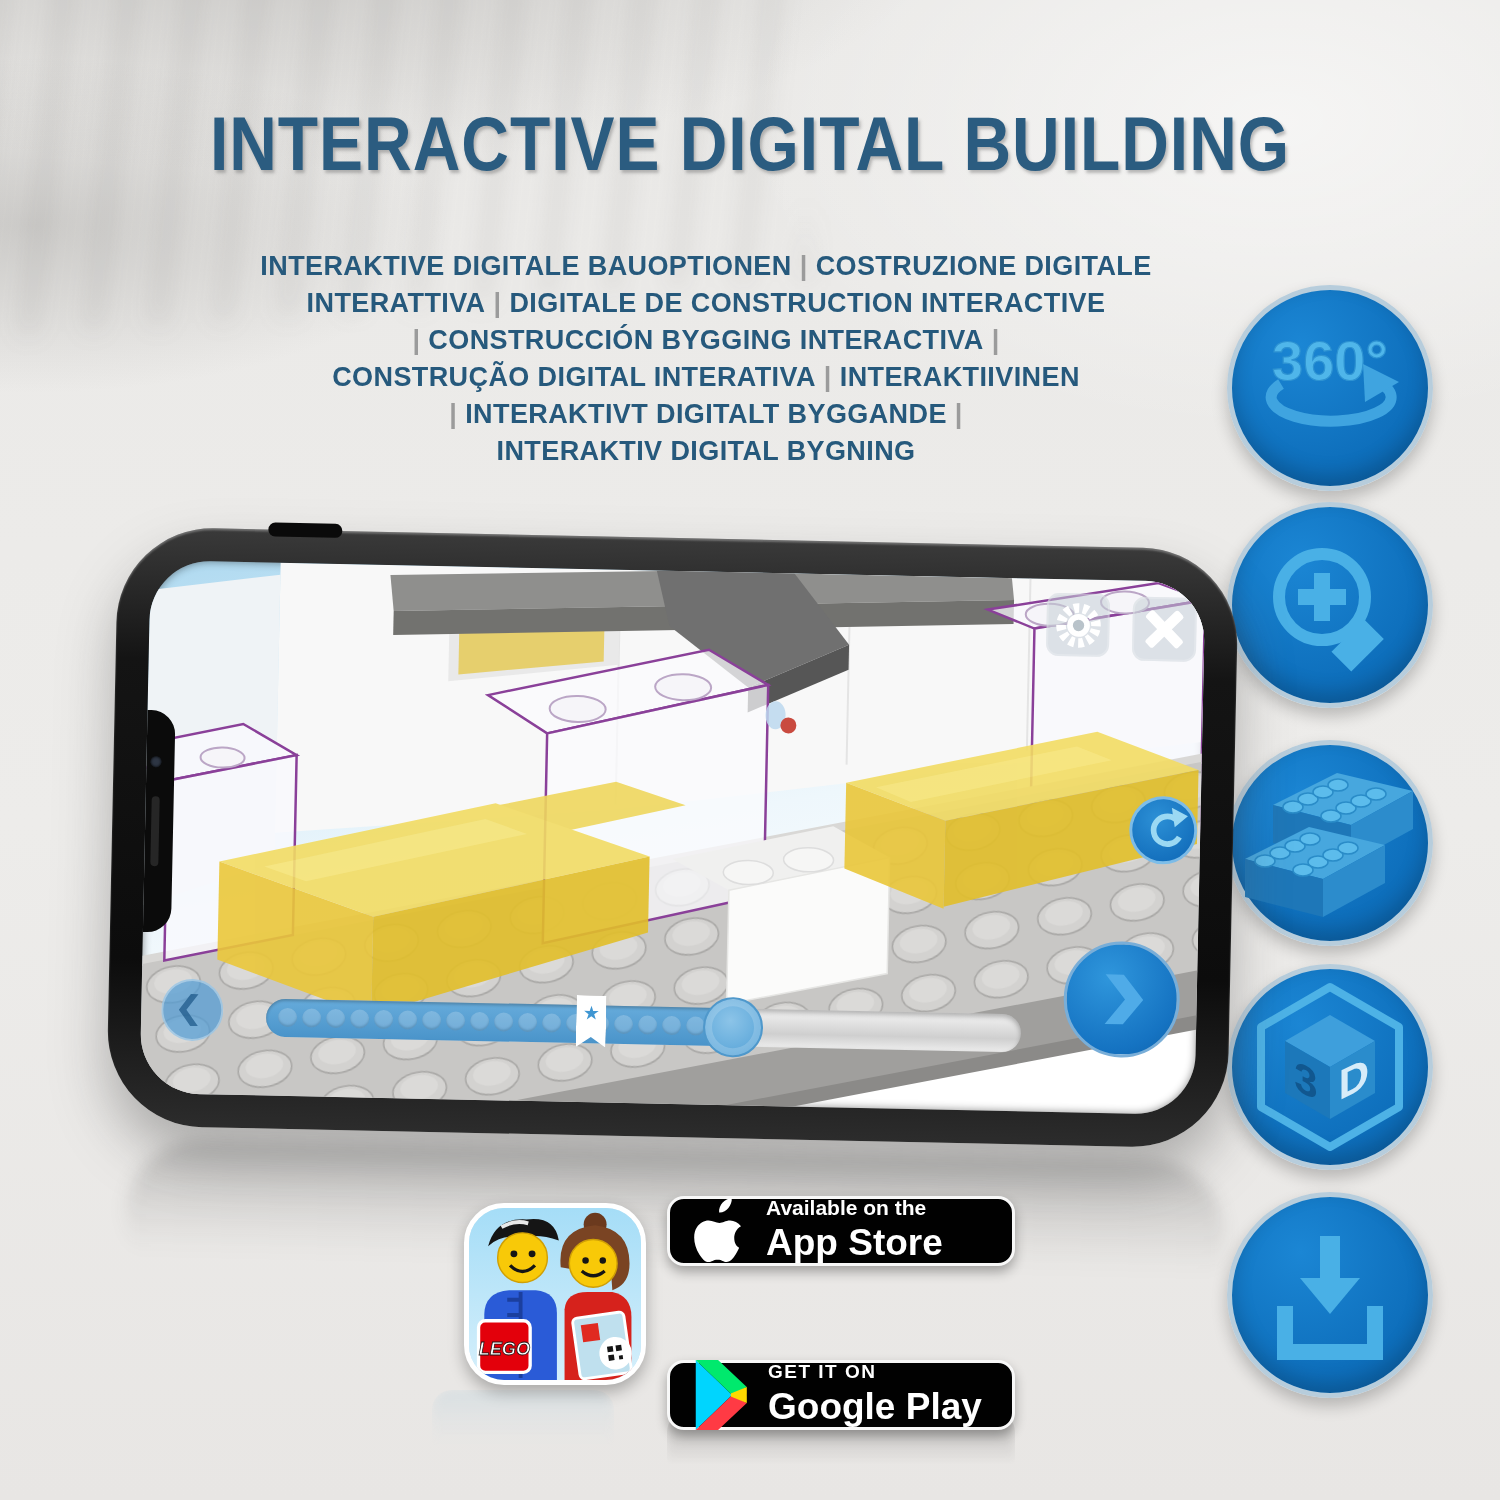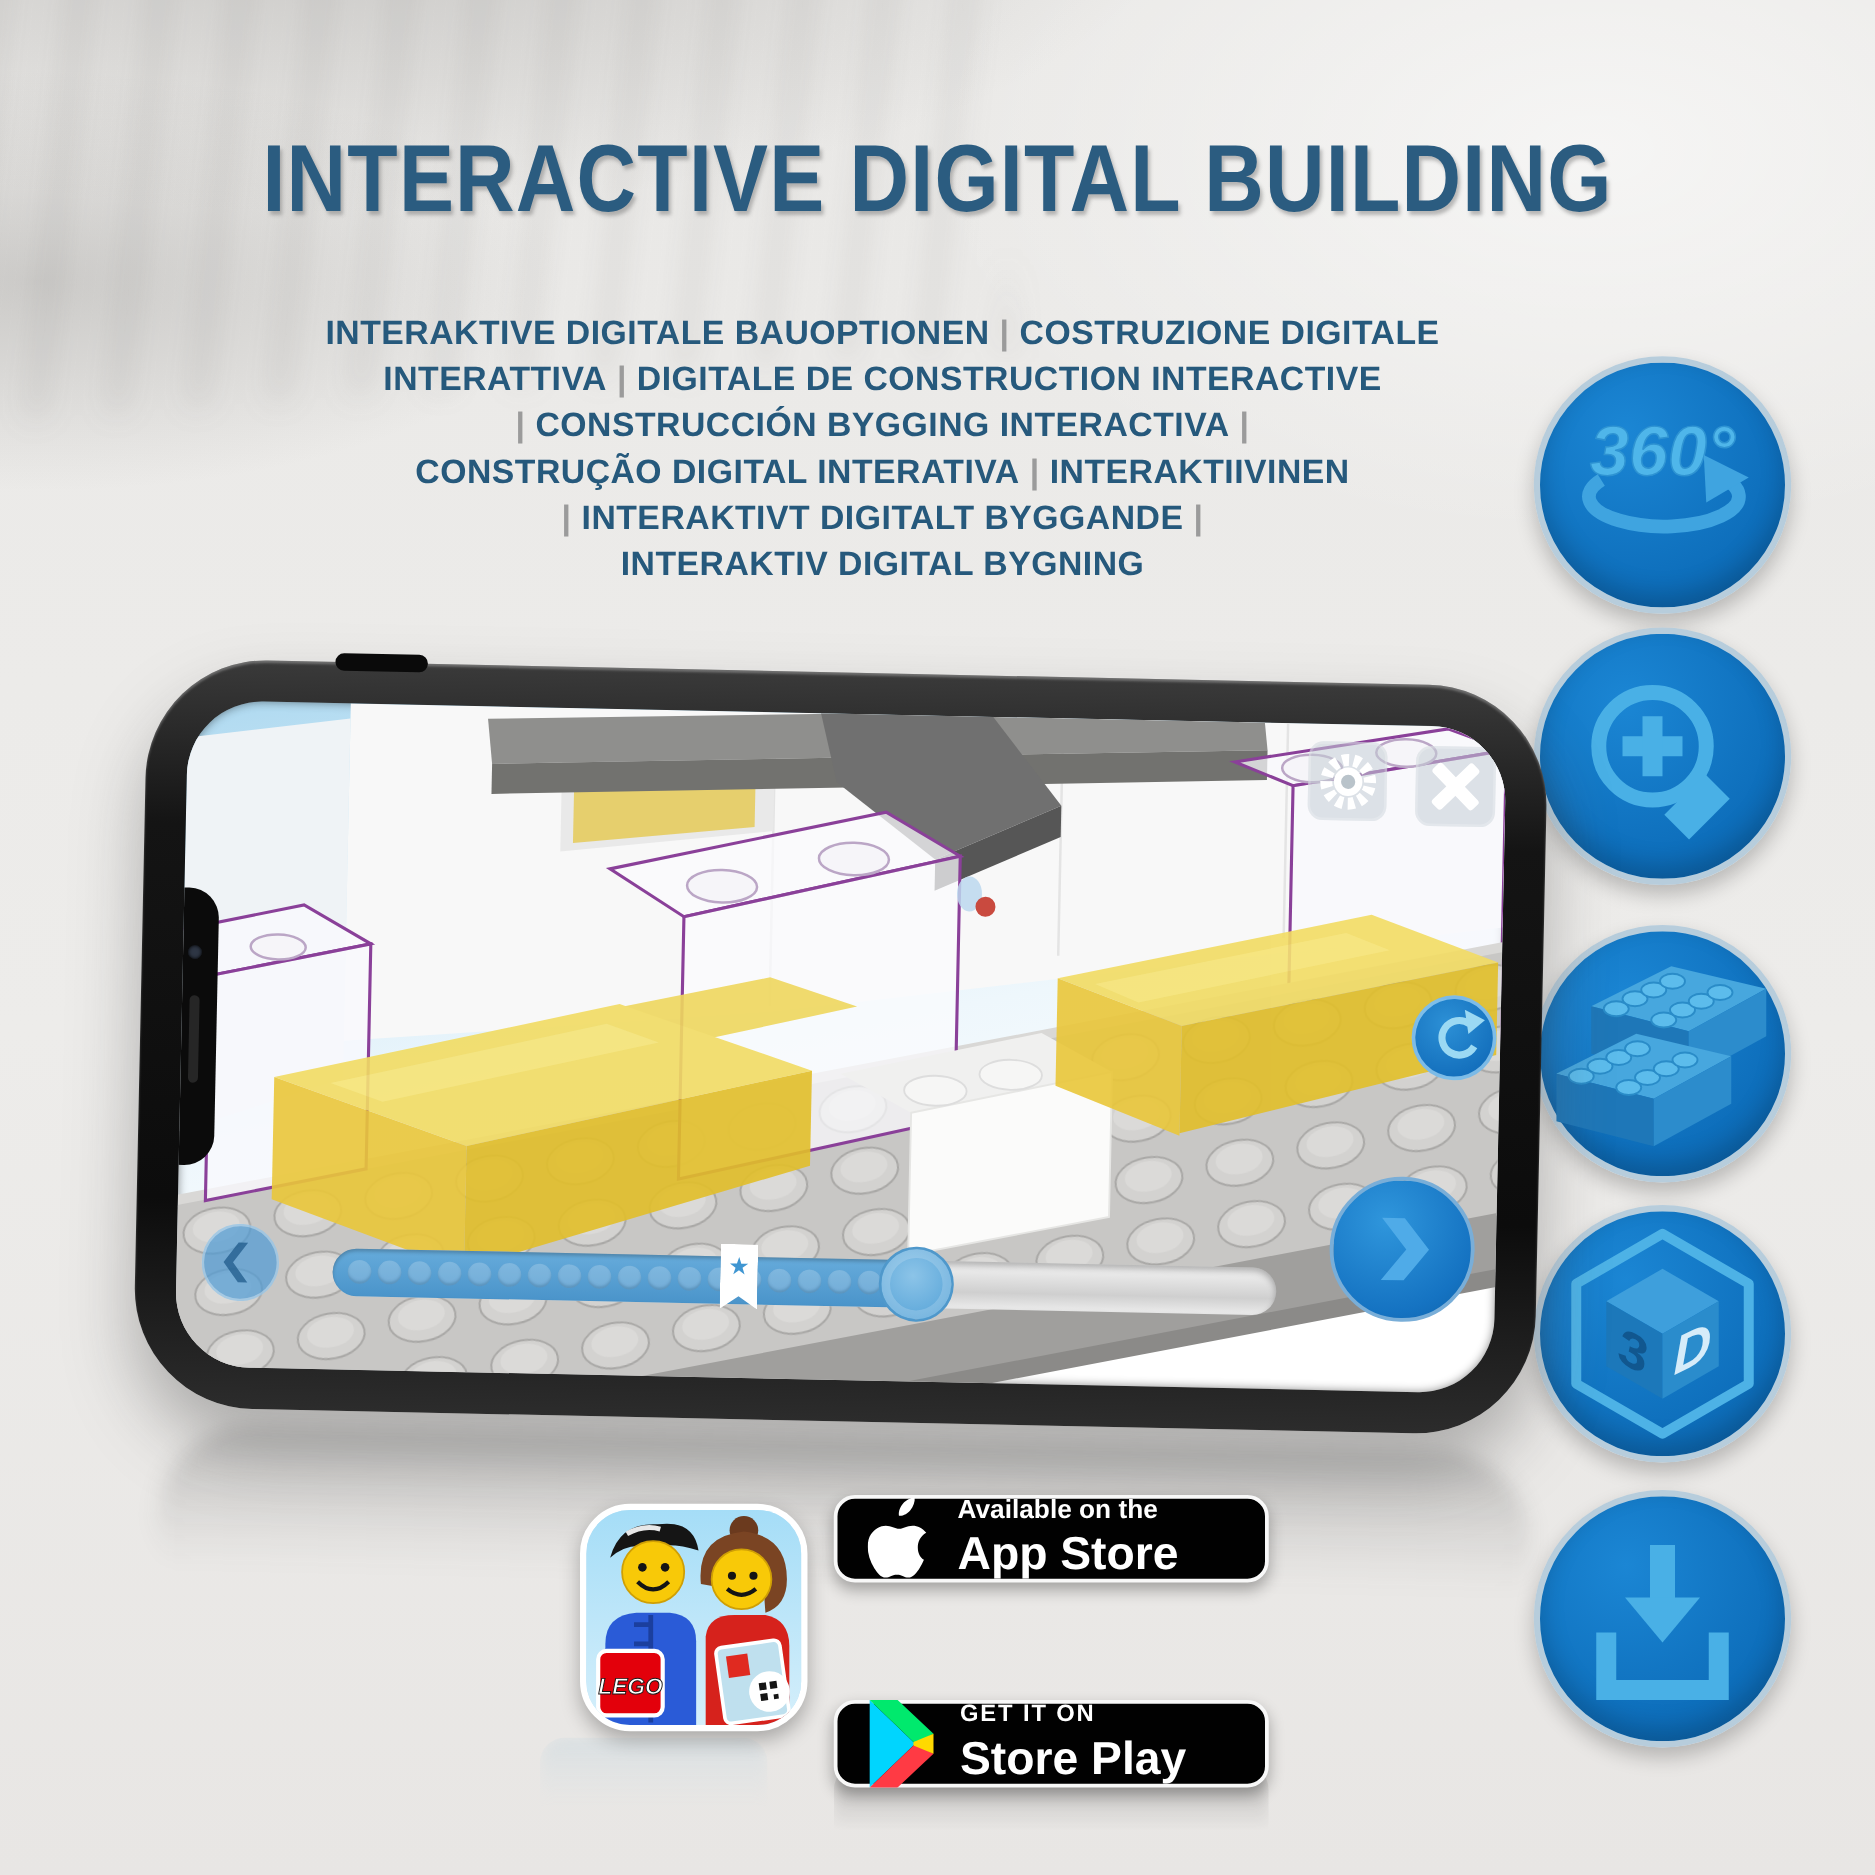--- a/index.html
+++ b/index.html
@@ -22,21 +22,21 @@
     transform:scale(.97,1.12);text-shadow:2px 3px 3px rgba(110,110,110,.45);}
   .subtitle{position:absolute;top:248px;left:0;width:1500px;padding-right:88px;text-align:center;
     font-size:27px;font-weight:700;color:#26597c;letter-spacing:.4px;}
   .sub-line{line-height:37px;white-space:nowrap;}
   .sub-line .sep{color:#9b9b9b;padding:0 8px;font-weight:700;}
   
   .feature{position:absolute;left:1227px;width:206px;height:206px;border-radius:50%;
     background:radial-gradient(circle at 35% 28%, #1b86d4, #0e6fbc 65%, #0a61a8 100%);
     border:5px solid #b7cddc;
     box-shadow:0 8px 16px rgba(0,0,0,.22), inset 0 -10px 20px rgba(0,0,0,.18);
-    display:flex;align-items:center;justify-content:center;font-style:italic;}
+    display:flex;align-items:center;justify-content:center;}
   .feature svg{display:block;}
   
   .phone{position:absolute;left:112px;top:538px;width:1121px;height:599px;border-radius:96px;
     transform:rotate(1.2deg);z-index:5;
     background:linear-gradient(180deg,#3a3a3a 0%,#141414 22%,#0c0c0c 72%,#2c2c2c 100%);
     box-shadow:0 30px 55px rgba(80,80,80,.40), inset 0 2px 2px rgba(255,255,255,.28);}
   .side-btn{position:absolute;left:150px;top:-7px;width:74px;height:14px;border-radius:7px;background:#0a0a0a;}
   .screen{position:absolute;left:33px;top:33px;width:1055px;height:533px;border-radius:60px;overflow:hidden;
     background:linear-gradient(168deg,#aed9f0 0%,#cfe9f7 20%,#eef7fc 48%,#ffffff 80%);
     box-shadow:inset 0 0 8px rgba(0,0,0,.45);}
@@ -395,19 +395,19 @@
     <div class="badge-icon">
       <svg width="56" height="70" viewBox="0 0 76 96">
         <polygon points="2,0 2,96 52,48" fill="#00d5fe"></polygon>
         <polygon points="2,0 52,48 72,37 22,-10" fill="#00e96d"></polygon>
         <polygon points="2,96 52,48 72,59 22,106" fill="#ff3a44"></polygon>
         <polygon points="50,46 72,37 72,59 50,50" fill="#ffd900"></polygon>
       </svg>
     </div>
     <div class="badge-text">
       <div class="badge-tag gp">GET IT ON</div>
-      <div class="badge-name">Store Play</div>
+      <div class="badge-name">Google Play</div>
     </div>
   </div>
 
   <div class="refl refl-icon"></div>
   <div class="refl refl-gplay"></div>
 </div>
 
 </body></html>

